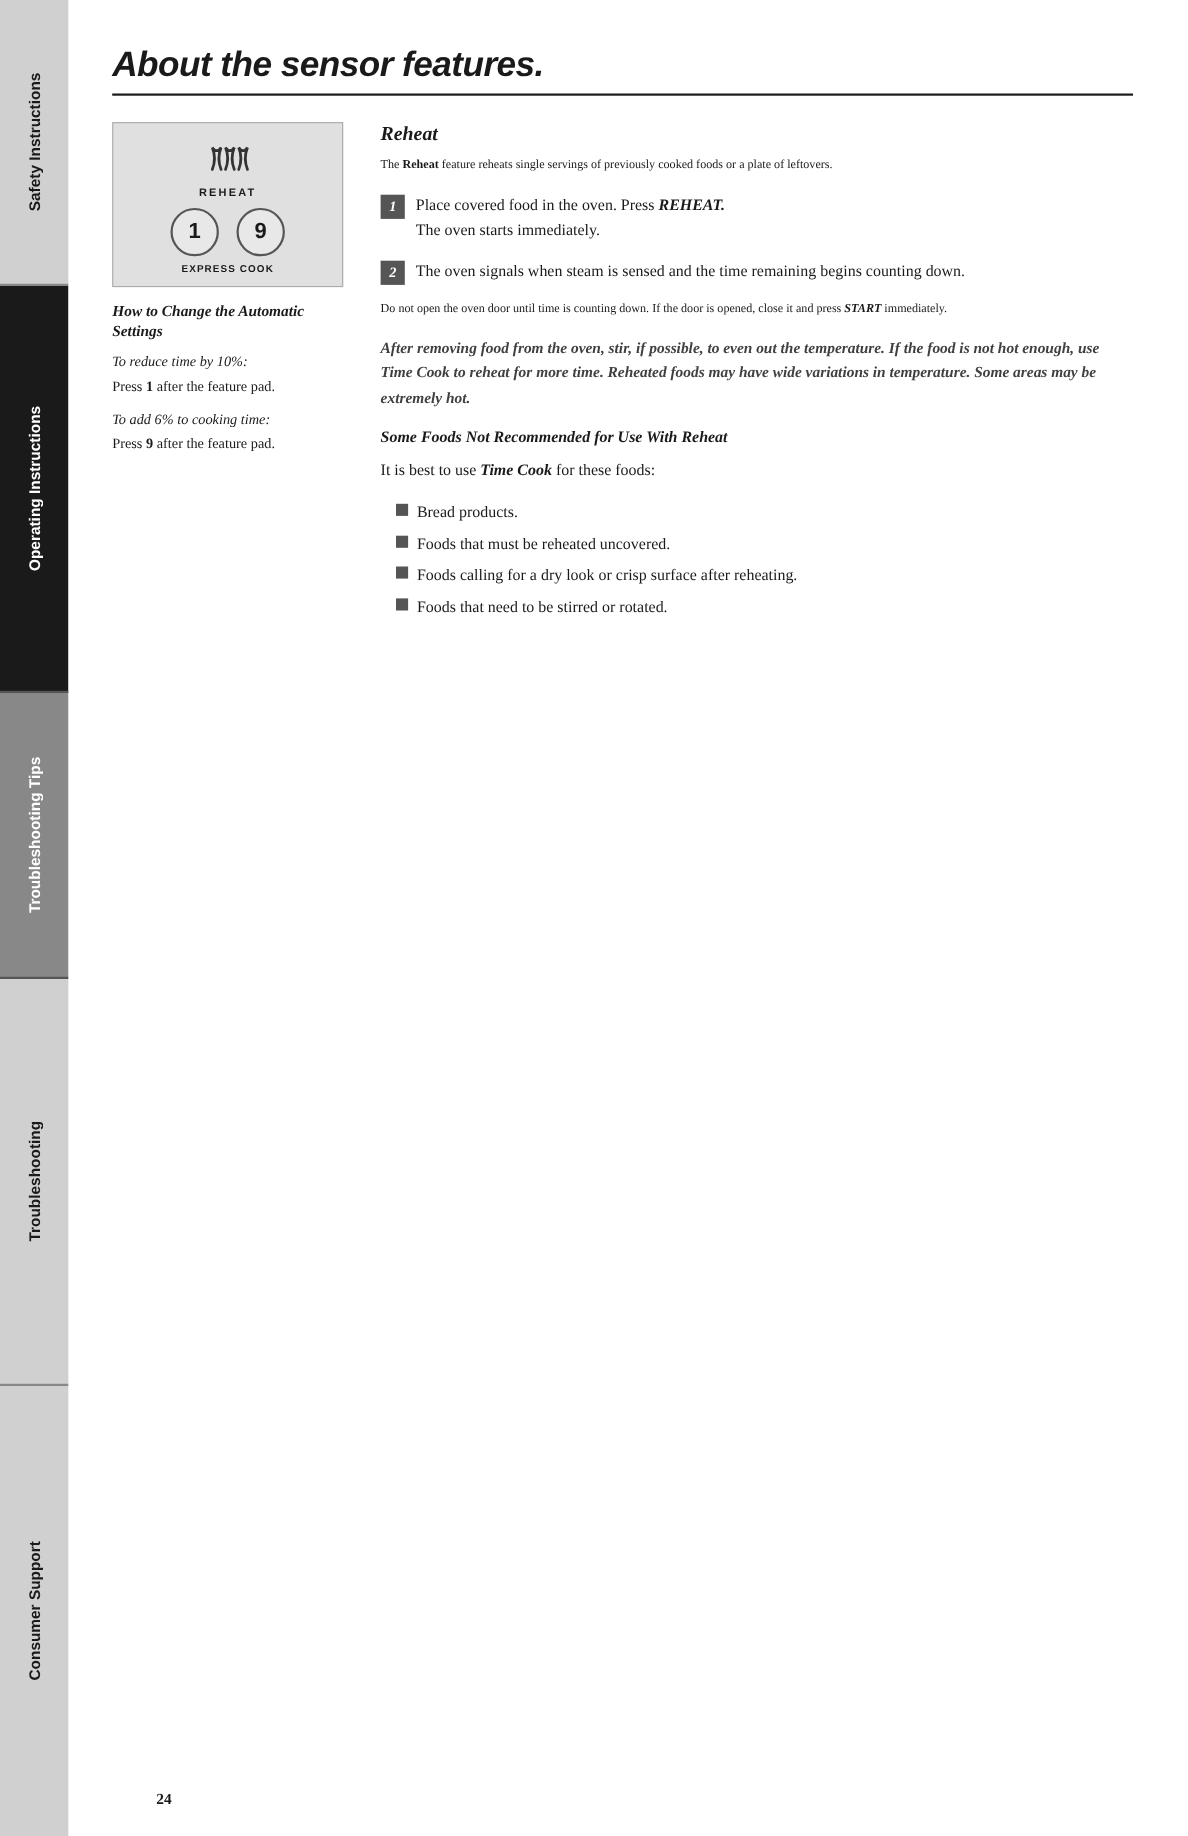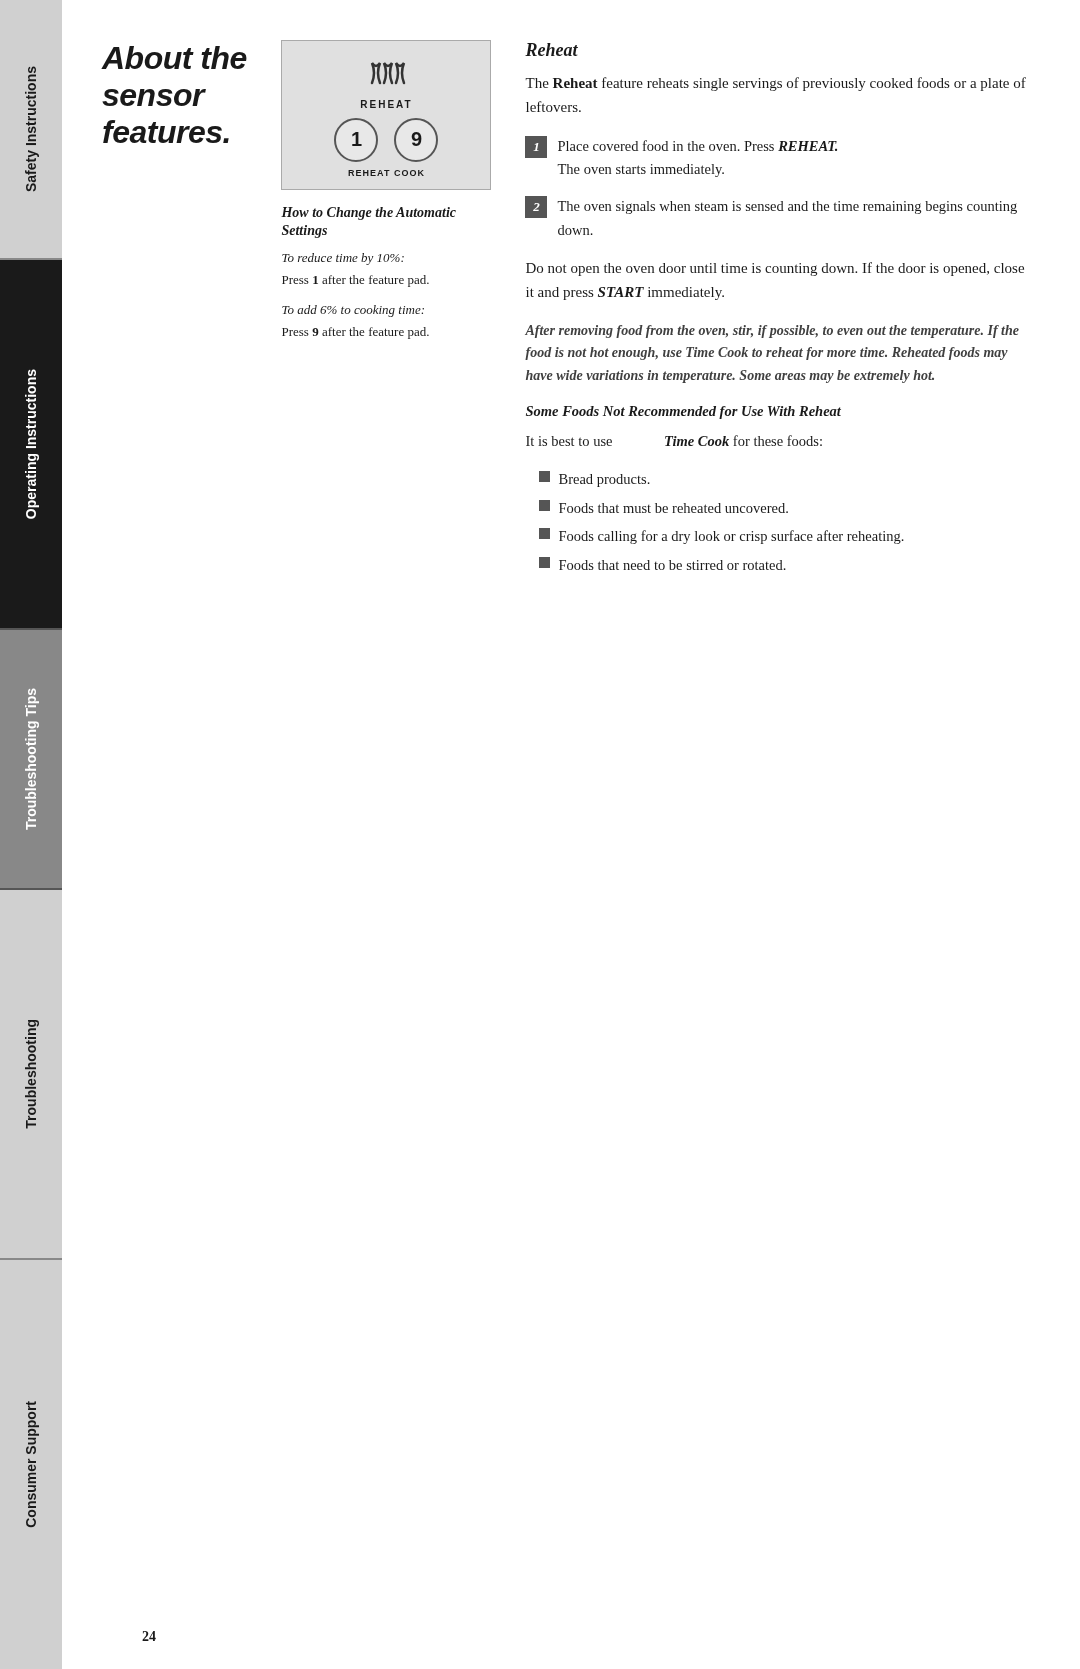--- a/index.html
+++ b/index.html
@@ -56,21 +56,21 @@
     .sec-operating { height: 370px; background: #1a1a1a; }
     .sec-tips { height: 260px; background: #888888; }
     .sec-troubleshooting { height: 370px; background: #d0d0d0; }
     .sec-consumer { height: 409px; background: #d0d0d0; }
 
     
     .main {
       flex: 1;
       padding: 40px 50px 40px 40px;
       display: flex;
-      flex-direction: row;
+      flex-direction: column;
     }
 
     
     .page-title {
       font-family: Arial, Helvetica, sans-serif;
       font-size: 32px;
       font-style: italic;
       font-weight: bold;
       color: #1a1a1a;
       margin-bottom: 8px;
@@ -189,21 +189,21 @@
 
     .section-title {
       font-size: 18px;
       font-weight: bold;
       font-style: italic;
       color: #1a1a1a;
       margin-bottom: 10px;
     }
 
     .intro-para {
-      font-size: 15px;
+      font-size: 11px;
       line-height: 1.6;
       margin-bottom: 16px;
       color: #1a1a1a;
     }
 
     .intro-para strong {
       font-weight: bold;
     }
 
     
@@ -258,21 +258,20 @@
 
     .time-cook-para {
       font-size: 14.5px;
       line-height: 1.6;
       margin-bottom: 14px;
       color: #1a1a1a;
     }
 
     .time-cook-para strong {
       font-weight: bold;
-      margin-left: 48px;
     }
 
     .bullet-list {
       list-style: none;
       padding: 0;
       margin: 14px;
     }
 
     .bullet-list li {
       font-size: 14.5px;
@@ -347,21 +346,21 @@
           <span class="reheat-label-text">REHEAT</span>
         </div>
         <div class="express-cook-row">
           <div style="display:flex;flex-direction:column;align-items:center;">
             <div class="circle-btn">1</div>
           </div>
           <div style="display:flex;flex-direction:column;align-items:center;">
             <div class="circle-btn">9</div>
           </div>
         </div>
-        <span class="express-cook-label" style="margin-top:6px;">REHEAT COOK</span>
+        <span class="express-cook-label" style="margin-top:6px;">EXPRESS COOK</span>
       </div>
 
       <p class="how-to-title">
         <span>How to Change the Automatic Settings</span>
       </p>
 
       <p class="reduce-heading">To reduce time by 10%:</p>
       <p class="instruction-text">Press <strong>1</strong> after the feature pad.</p>
 
       <p class="reduce-heading">To add 6% to cooking time:</p>

